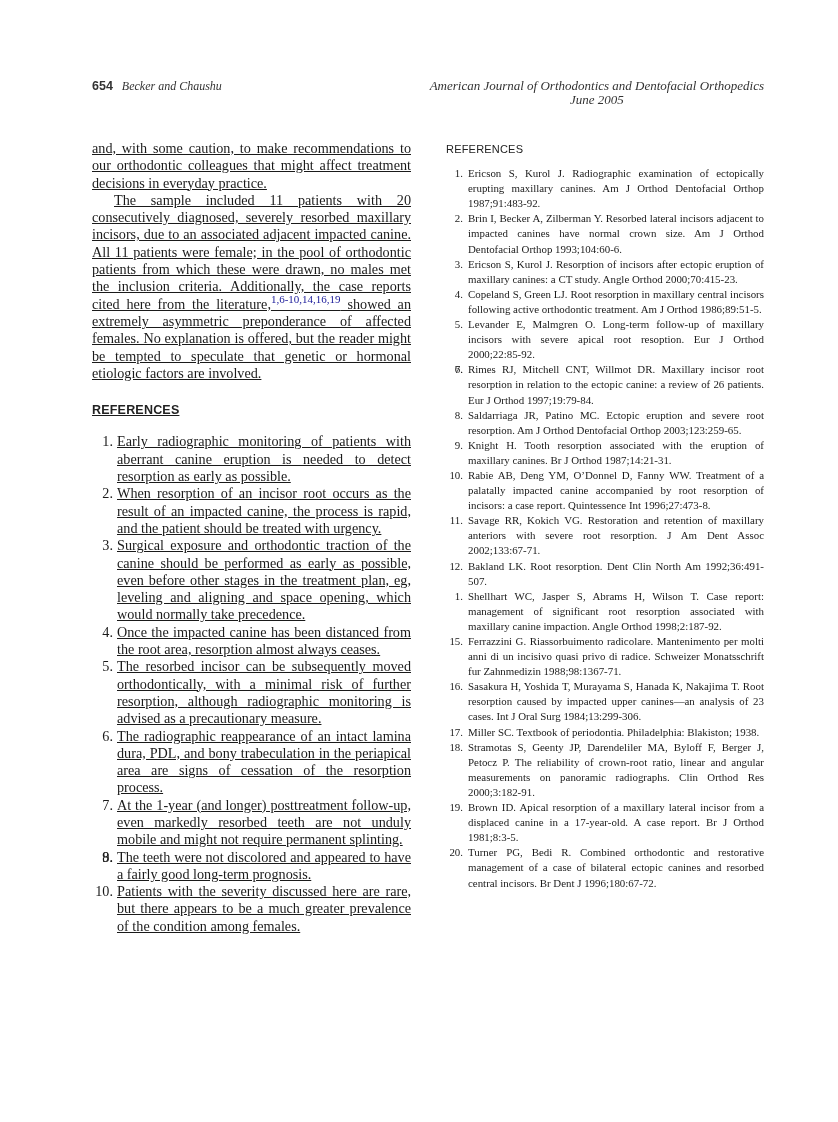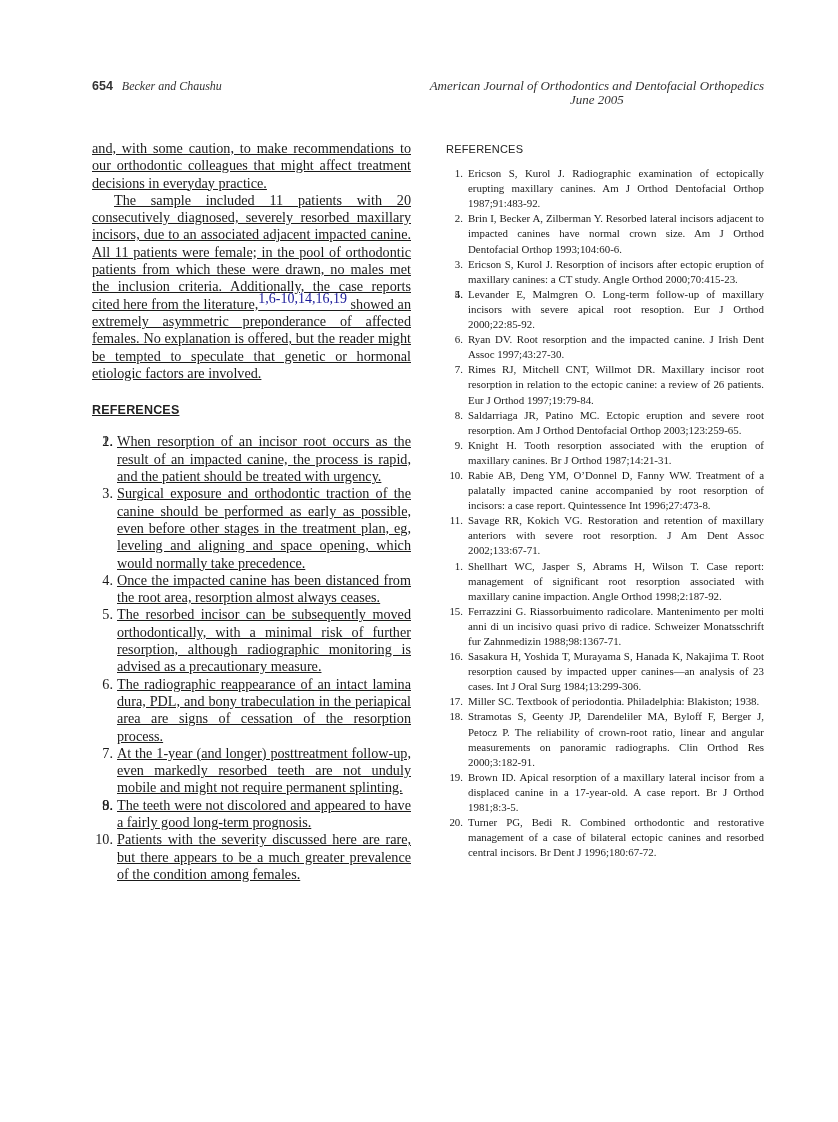--- a/index.html
+++ b/index.html
@@ -8,21 +8,21 @@
     .running-head { position: absolute; top: 63px; left: 84px; width: 672px; height: 30px; }
     .head-left { position: absolute; left: 0; top: 0; font-size: 12px; }
     .page-no { font-family: "Liberation Sans", sans-serif; font-weight: bold; font-size: 12.5px; color: #333; margin-right: 6px; }
     .authors { font-family: "Liberation Serif", serif; font-style: italic; font-size: 12px; color: #333; }
     .head-right { position: absolute; right: 0; top: 0; text-align: center; font-family: "Liberation Serif", serif; font-style: italic; font-size: 13px; line-height: 14px; color: #333; }
 
     .col-left { position: absolute; left: 84px; top: 124px; width: 319px; font-family: "Liberation Serif", serif; font-size: 14.2px; line-height: 17.3px; color: #1a1a1a; text-decoration: underline; }
     .col-left p { margin: 0; text-align: justify; }
     .col-left p.indent { text-indent: 22px; }
     .section-heading { font-family: "Liberation Sans", sans-serif; font-weight: bold; font-size: 12.5px; margin: 20px 0 14px 0; letter-spacing: 0.2px; color: #222; }
-    .sup { font-size: 14px; vertical-align: 6px; color: #1a1a9a; line-height: 0; }
+    .sup { font-size: 11px; vertical-align: 6px; color: #1a1a9a; line-height: 0; }
 
     ol.conclusions { list-style: none; margin: 0; padding: 0; }
     ol.conclusions li { position: relative; padding-left: 25px; text-align: justify; }
     ol.conclusions li .num { position: absolute; left: 0; width: 21px; text-align: right; }
 
     .col-right { position: absolute; left: 438px; top: 124px; width: 318px; font-family: "Liberation Serif", serif; font-size: 10.9px; line-height: 15.1px; color: #1a1a1a; }
     .ref-heading { font-family: "Liberation Sans", sans-serif; font-weight: normal; font-size: 11px; margin: 2px 0 9px 0; color: #222; letter-spacing: 0.2px; }
     ol.refs { list-style: none; margin: 0; padding: 0; }
     ol.refs li { position: relative; padding-left: 22px; text-align: justify; margin-bottom: 0px; }
     ol.refs li .num { position: absolute; left: 0; width: 17px; text-align: right; }
@@ -43,47 +43,48 @@
     </div>
   </div>
 
   <div class="col-left">
     <p>and, with some caution, to make recommendations to our orthodontic colleagues that might affect treatment decisions in everyday practice.</p>
     <p class="indent"><span>The sample included 11 patients with 20 consecutively diagnosed, severely resorbed maxillary incisors, due to an associated adjacent impacted canine. All 11 patients were female; in the pool of orthodontic patients from which these were drawn, no males met the inclusion criteria. Additionally, the case reports cited here from the literature,</span><span class="sup">1,6-10,14,16,19</span><span> showed an extremely asymmetric preponderance of affected females. No explanation is offered, but the reader might be tempted to speculate that genetic or hormonal etiologic factors are involved.</span></p>
 
     <div class="section-heading">REFERENCES</div>
 
     <ol class="conclusions">
-      <li><span class="num">1.</span></li>
+      <li><span class="num">1.</span><span>Early radiographic monitoring of patients with aberrant canine eruption is needed to detect resorption as early as possible.</span></li>
       <li><span class="num">2.</span><span>When resorption of an incisor root occurs as the result of an impacted canine, the process is rapid, and the patient should be treated with urgency.</span></li>
       <li><span class="num">3.</span><span>Surgical exposure and orthodontic traction of the canine should be performed as early as possible, even before other stages in the treatment plan, eg, leveling and aligning and space opening, which would normally take precedence.</span></li>
       <li><span class="num">4.</span><span>Once the impacted canine has been distanced from the root area, resorption almost always ceases.</span></li>
       <li><span class="num">5.</span><span>The resorbed incisor can be subsequently moved orthodontically, with a minimal risk of further resorption, although radiographic monitoring is advised as a precautionary measure.</span></li>
       <li><span class="num">6.</span><span>The radiographic reappearance of an intact lamina dura, PDL, and bony trabeculation in the periapical area are signs of cessation of the resorption process.</span></li>
       <li><span class="num">7.</span><span>At the 1-year (and longer) posttreatment follow-up, even markedly resorbed teeth are not unduly mobile and might not require permanent splinting.</span></li>
       <li><span class="num">8.</span></li>
       <li><span class="num">9.</span><span>The teeth were not discolored and appeared to have a fairly good long-term prognosis.</span></li>
       <li><span class="num">10.</span><span>Patients with the severity discussed here are rare, but there appears to be a much greater prevalence of the condition among females.</span></li>
     </ol>
   </div>
 
   <div class="col-right">
     <div class="ref-heading">REFERENCES</div>
     <ol class="refs">
       <li><span class="num">1.</span><span>Ericson S, Kurol J. Radiographic examination of ectopically erupting maxillary canines. Am J Orthod Dentofacial Orthop 1987;91:483-92.</span></li>
       <li><span class="num">2.</span><span>Brin I, Becker A, Zilberman Y. Resorbed lateral incisors adjacent to impacted canines have normal crown size. Am J Orthod Dentofacial Orthop 1993;104:60-6.</span></li>
       <li><span class="num">3.</span><span>Ericson S, Kurol J. Resorption of incisors after ectopic eruption of maxillary canines: a CT study. Angle Orthod 2000;70:415-23.</span></li>
-      <li><span class="num">4.</span></li>
+      <li><span class="num">4.</span><span>Copeland S, Green LJ. Root resorption in maxillary central incisors following active orthodontic treatment. Am J Orthod 1986;89:51-5.</span></li>
       <li><span class="num">5.</span><span>Levander E, Malmgren O. Long-term follow-up of maxillary incisors with severe apical root resoption. Eur J Orthod 2000;22:85-92.</span></li>
-      <li><span class="num">6.</span><span>Ryan DV. Root resorption and the impacted canine. J Irish Dent Assoc 1997;43:27-30.</span></li>
+      <li><span class="num">6.</span></li>
       <li><span class="num">7.</span><span>Rimes RJ, Mitchell CNT, Willmot DR. Maxillary incisor root resorption in relation to the ectopic canine: a review of 26 patients. Eur J Orthod 1997;19:79-84.</span></li>
       <li><span class="num">8.</span><span>Saldarriaga JR, Patino MC. Ectopic eruption and severe root resorption. Am J Orthod Dentofacial Orthop 2003;123:259-65.</span></li>
       <li><span class="num">9.</span><span>Knight H. Tooth resorption associated with the eruption of maxillary canines. Br J Orthod 1987;14:21-31.</span></li>
       <li><span class="num">10.</span><span>Rabie AB, Deng YM, O’Donnel D, Fanny WW. Treatment of a palatally impacted canine accompanied by root resorption of incisors: a case report. Quintessence Int 1996;27:473-8.</span></li>
       <li><span class="num">11.</span><span>Savage RR, Kokich VG. Restoration and retention of maxillary anteriors with severe root resorption. J Am Dent Assoc 2002;133:67-71.</span></li>
+      <li><span class="num">12.</span><span>Bakland LK. Root resorption. Dent Clin North Am 1992;36:491-507.</span></li>
       <li><span class="num">1.</span><span>Shellhart WC, Jasper S, Abrams H, Wilson T. Case report: management of significant root resorption associated with maxillary canine impaction. Angle Orthod 1998;2:187-92.</span></li>
       <li><span class="num">15.</span><span>Ferrazzini G. Riassorbuimento radicolare. Mantenimento per molti anni di un incisivo quasi privo di radice. Schweizer Monatsschrift fur Zahnmedizin 1988;98:1367-71.</span></li>
       <li><span class="num">16.</span><span>Sasakura H, Yoshida T, Murayama S, Hanada K, Nakajima T. Root resorption caused by impacted upper canines—an analysis of 23 cases. Int J Oral Surg 1984;13:299-306.</span></li>
       <li><span class="num">17.</span><span>Miller SC. Textbook of periodontia. Philadelphia: Blakiston; 1938.</span></li>
       <li><span class="num">18.</span><span>Stramotas S, Geenty JP, Darendeliler MA, Byloff F, Berger J, Petocz P. The reliability of crown-root ratio, linear and angular measurements on panoramic radiographs. Clin Orthod Res 2000;3:182-91.</span></li>
       <li><span class="num">19.</span><span>Brown ID. Apical resorption of a maxillary lateral incisor from a displaced canine in a 17-year-old. A case report. Br J Orthod 1981;8:3-5.</span></li>
       <li><span class="num">20.</span><span>Turner PG, Bedi R. Combined orthodontic and restorative management of a case of bilateral ectopic canines and resorbed central incisors. Br Dent J 1996;180:67-72.</span></li>
     </ol>
   </div>
 

